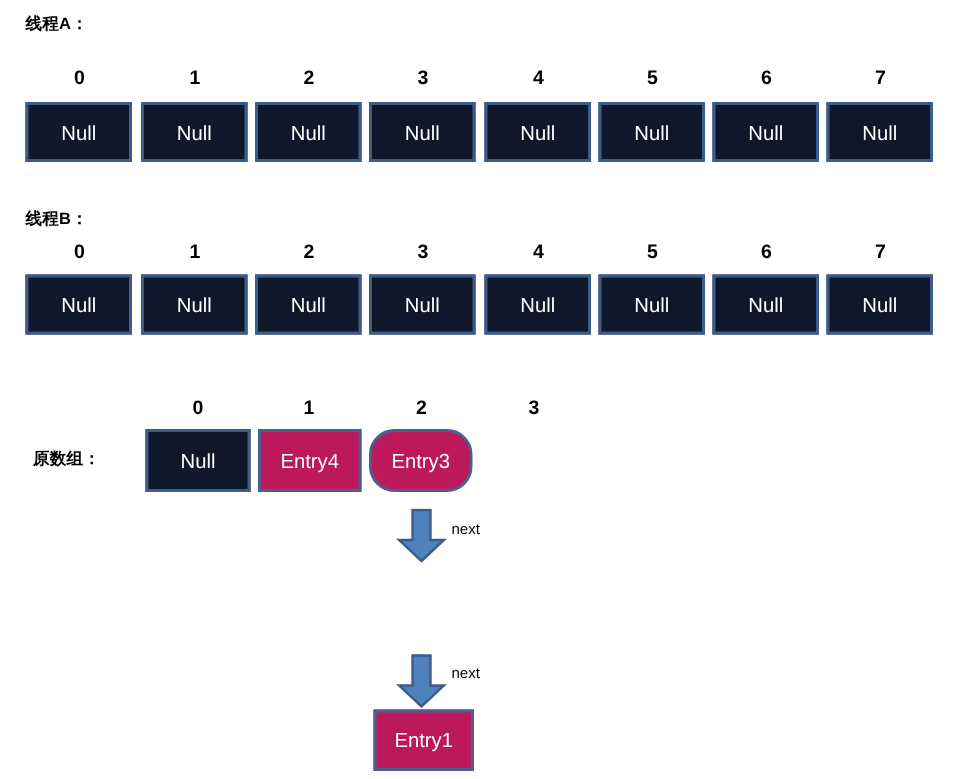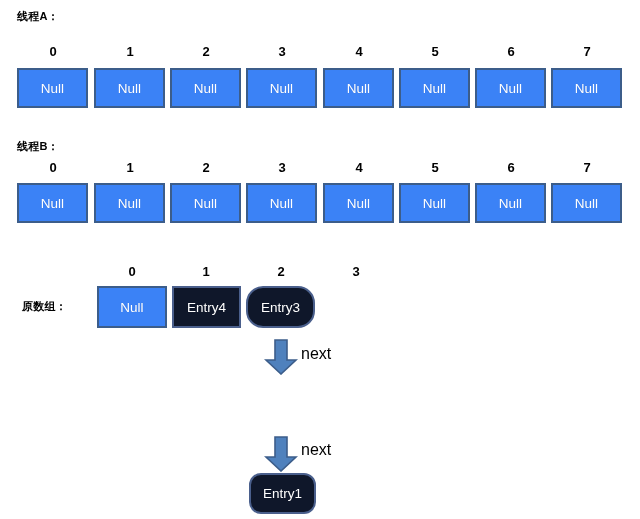--- a/index.html
+++ b/index.html
@@ -51,37 +51,37 @@
     display: flex;
     align-items: center;
     justify-content: center;
     font-size: 13.5px;
     color: #ffffff;
     border: 2px solid #41597f;
     text-shadow: 0 0 1px rgba(0,0,0,0.15);
     white-space: nowrap;
   }
   .cell.blue {
-    background: #3b82f6;
+    background: #0f172a;
     border-color: #3c5d8a;
   }
   .cell.green {
-    background: #0f172a;
+    background: #be185d;
     border-color: #4a5f8c;
   }
 
   
   .arrow {
     position: absolute;
   }
   .arrow svg { display: block; }
 
   .arrow-label {
     position: absolute;
-    font-size: 16px;
+    font-size: 10px;
     line-height: 16px;
     color: #000000;
     white-space: nowrap;
   }
 </style>
 </head>
 <body>
 
 <div class="diagram">
 
@@ -144,15 +144,15 @@
   <div class="arrow-label" style="left:301px; top:346px;">next</div>
 
 
   <div class="arrow" style="left:264px; top:436px;">
     <svg width="34" height="36" viewBox="0 0 34 36">
       <path d="M11,1 L23,1 L23,21 L32,21 L17,35 L2,21 L11,21 Z" fill="#4f81bd" stroke="#3c5d8a" stroke-width="1.6" stroke-linejoin="miter"></path>
     </svg>
   </div>
   <div class="arrow-label" style="left:301px; top:442px;">next</div>
 
-  <div class="cell green" style="left:249px; top:473px; width:67px; height:41px;border-radius:12px;">Entry1</div>
+  <div class="cell green" style="left:249px; top:473px; width:67px; height:41px;">Entry1</div>
 
 </div>
 
 </body></html>

